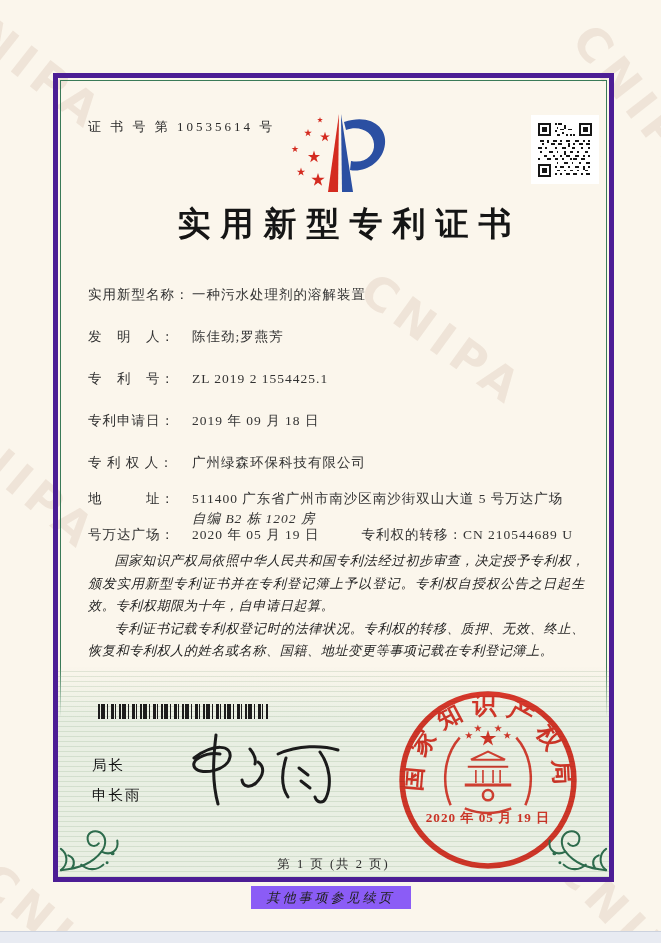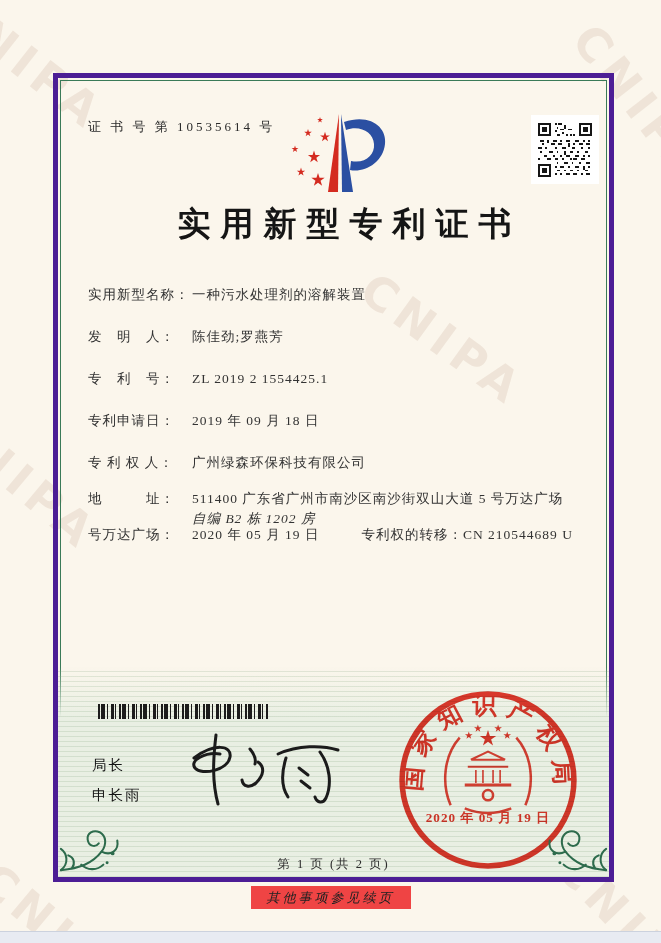--- a/index.html
+++ b/index.html
@@ -88,21 +88,21 @@
   
   .pageno{
     position:absolute;left:0;right:0;bottom:4px;text-align:center;
     font-size:12.5px;letter-spacing:2px;color:#2b2b2b;
   }
   
   .cont-note{
     position:absolute;left:0;right:0;top:888px;text-align:center;z-index:2;
   }
   .cont-note span{
-    background:#ef4444;padding:4px 16px;font-size:13px;letter-spacing:3px;color:#222;
+    background:#8b5cf6;padding:4px 16px;font-size:13px;letter-spacing:3px;color:#222;
     font-style:italic;
   }
   .win-edge{
     position:absolute;left:0;right:0;bottom:0;height:11px;z-index:3;
     background:#e8ebf2;border-top:1px solid #ccd2de;
   }
 </style>
 </head>
 <body>
 
@@ -170,20 +170,24 @@
   </div>
   <div class="frow" style="top:411px">
     <span class="flabel">地　　　址：</span><span class="fvalue">511400 广东省广州市南沙区南沙街双山大道 5 号万达广场</span>
     <span class="fvalue2">自编 B2 栋 1202 房</span>
   </div>
   <div class="frow frow-last" style="top:447px">
     <span><span class="flabel">号万达广场：</span><span class="fvalue">2020 年 05 月 19 日</span></span>
     <span class="gaz"><span>专利权的转移：</span><span>CN 210544689 U</span></span>
   </div>
 
+  <div class="paras">
+    <p>国家知识产权局依照中华人民共和国专利法经过初步审查，决定授予专利权，颁发实用新型专利证书并在专利登记簿上予以登记。专利权自授权公告之日起生效。专利权期限为十年，自申请日起算。</p>
+    <p>专利证书记载专利权登记时的法律状况。专利权的转移、质押、无效、终止、恢复和专利权人的姓名或名称、国籍、地址变更等事项记载在专利登记簿上。</p>
+  </div>
 
   <div class="barcode"></div>
 
   <div class="director">
     <div>局长</div>
     <div>申长雨</div>
   </div>
 
   <div class="sig">
     <svg width="180" height="80" viewBox="0 0 180 80" fill="none" stroke="#1b1b1b" stroke-width="3" stroke-linecap="round">

